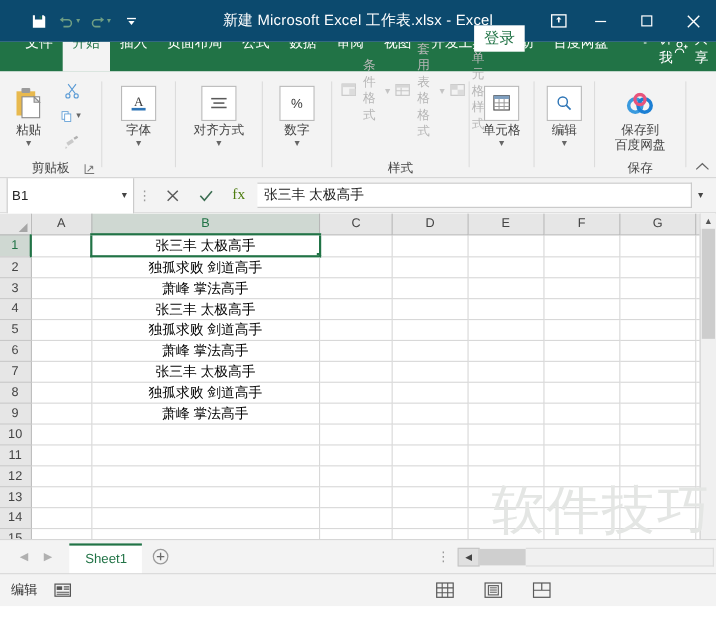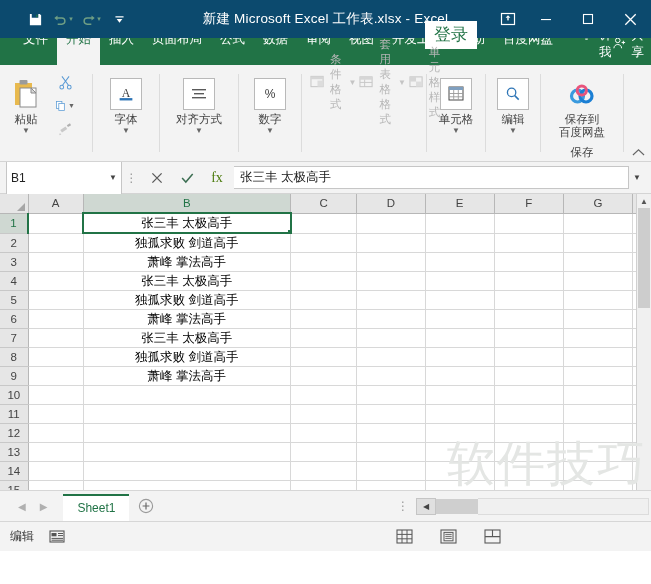--- a/index.html
+++ b/index.html
@@ -22,21 +22,21 @@
     color:#ffffff;
   }
   .qat-btn.dim{color:#6f9e84;}
   .qat-btn svg{display:block;}
   .title-text{
     position:absolute;left:0;right:0;text-align:center;
     color:#ffffff;font-size:13.5px;letter-spacing:.2px;pointer-events:none;
   }
   .title-right{margin-left:auto;display:flex;align-items:center;height:38px;}
   .signin{
-    color:#217346;background:#ffffff;font-size:17px;
+    color:#217346;background:#ffffff;font-size:14px;
     padding:3px 9px;margin-right:14px;line-height:1.25;margin-top:32px;
   }
   .tb-icon{
     width:34px;height:38px;display:flex;align-items:center;justify-content:center;color:#fff;
   }
   .win-btn{width:42px;height:38px;display:flex;align-items:center;justify-content:center;color:#fff;}
 
   
   .tabbar{height:27px;background:#217346;display:flex;align-items:flex-end;padding-left:14px;}
   .tab{
@@ -307,20 +307,29 @@
           </div>
           <div class="sic">
             <svg width="15" height="14" viewBox="0 0 16 16">
                 <path fill="#c9c9c9" d="M2 9l6-4 2 3-6 4z"></path>
                 <path fill="#b0b0b0" d="M9.5 3.6l3.6-2.1 1.3 2.2-3.6 2.1z"></path>
                 <path fill="#c9c9c9" d="M1.6 12.6l1.6 1.8-2.4.8z"></path>
               </svg>
           </div>
         </div>
       </div>
+      <div class="grp-label">
+        <span>剪贴板</span>
+        <span class="dialog-launcher">
+          <svg width="11" height="11" viewBox="0 0 12 12">
+              <path stroke="#777" stroke-width="1" fill="none" d="M1.5 1.5v9h9"></path>
+              <path stroke="#777" stroke-width="1" d="M4 8.5l5-5M9 3.5v3M9 3.5h-3"></path>
+            </svg>
+        </span>
+      </div>
     </div>
     <div class="sep"></div>
 
     <div class="grp" style="width:66px;">
       <div class="grp-body" style="justify-content:center;">
         <div class="bigbtn">
           <div class="ic">
             <div class="boxicon">
               <svg width="20" height="20" viewBox="0 0 22 22">
                   <text x="11" y="14" font-size="13" text-anchor="middle" fill="#3b3b3b" font-family="Liberation Serif, serif">A</text>
@@ -403,20 +412,21 @@
             <svg width="15" height="14" viewBox="0 0 16 15">
                 <rect x="1" y="2" width="13" height="10.5" fill="none" stroke="#c6c6c6" stroke-width="1.1"></rect>
                 <rect x="1" y="2" width="6.5" height="5" fill="#d6d6d6"></rect>
                 <rect x="7.5" y="7" width="6.5" height="5.5" fill="#dcdcdc"></rect>
               </svg>
           </span>
           <span>单元格样式</span>
           <span class="dim-caret">▼</span>
         </div>
       </div>
+      <div class="grp-label">样式</div>
     </div>
     <div class="sep"></div>
 
     <div class="grp" style="width:58px;">
       <div class="grp-body" style="justify-content:center;">
         <div class="bigbtn">
           <div class="ic">
             <div class="boxicon">
               <svg width="18" height="18" viewBox="0 0 18 18">
                   <rect x="2" y="2" width="14" height="13" fill="none" stroke="#4a4a4a" stroke-width="1"></rect>

